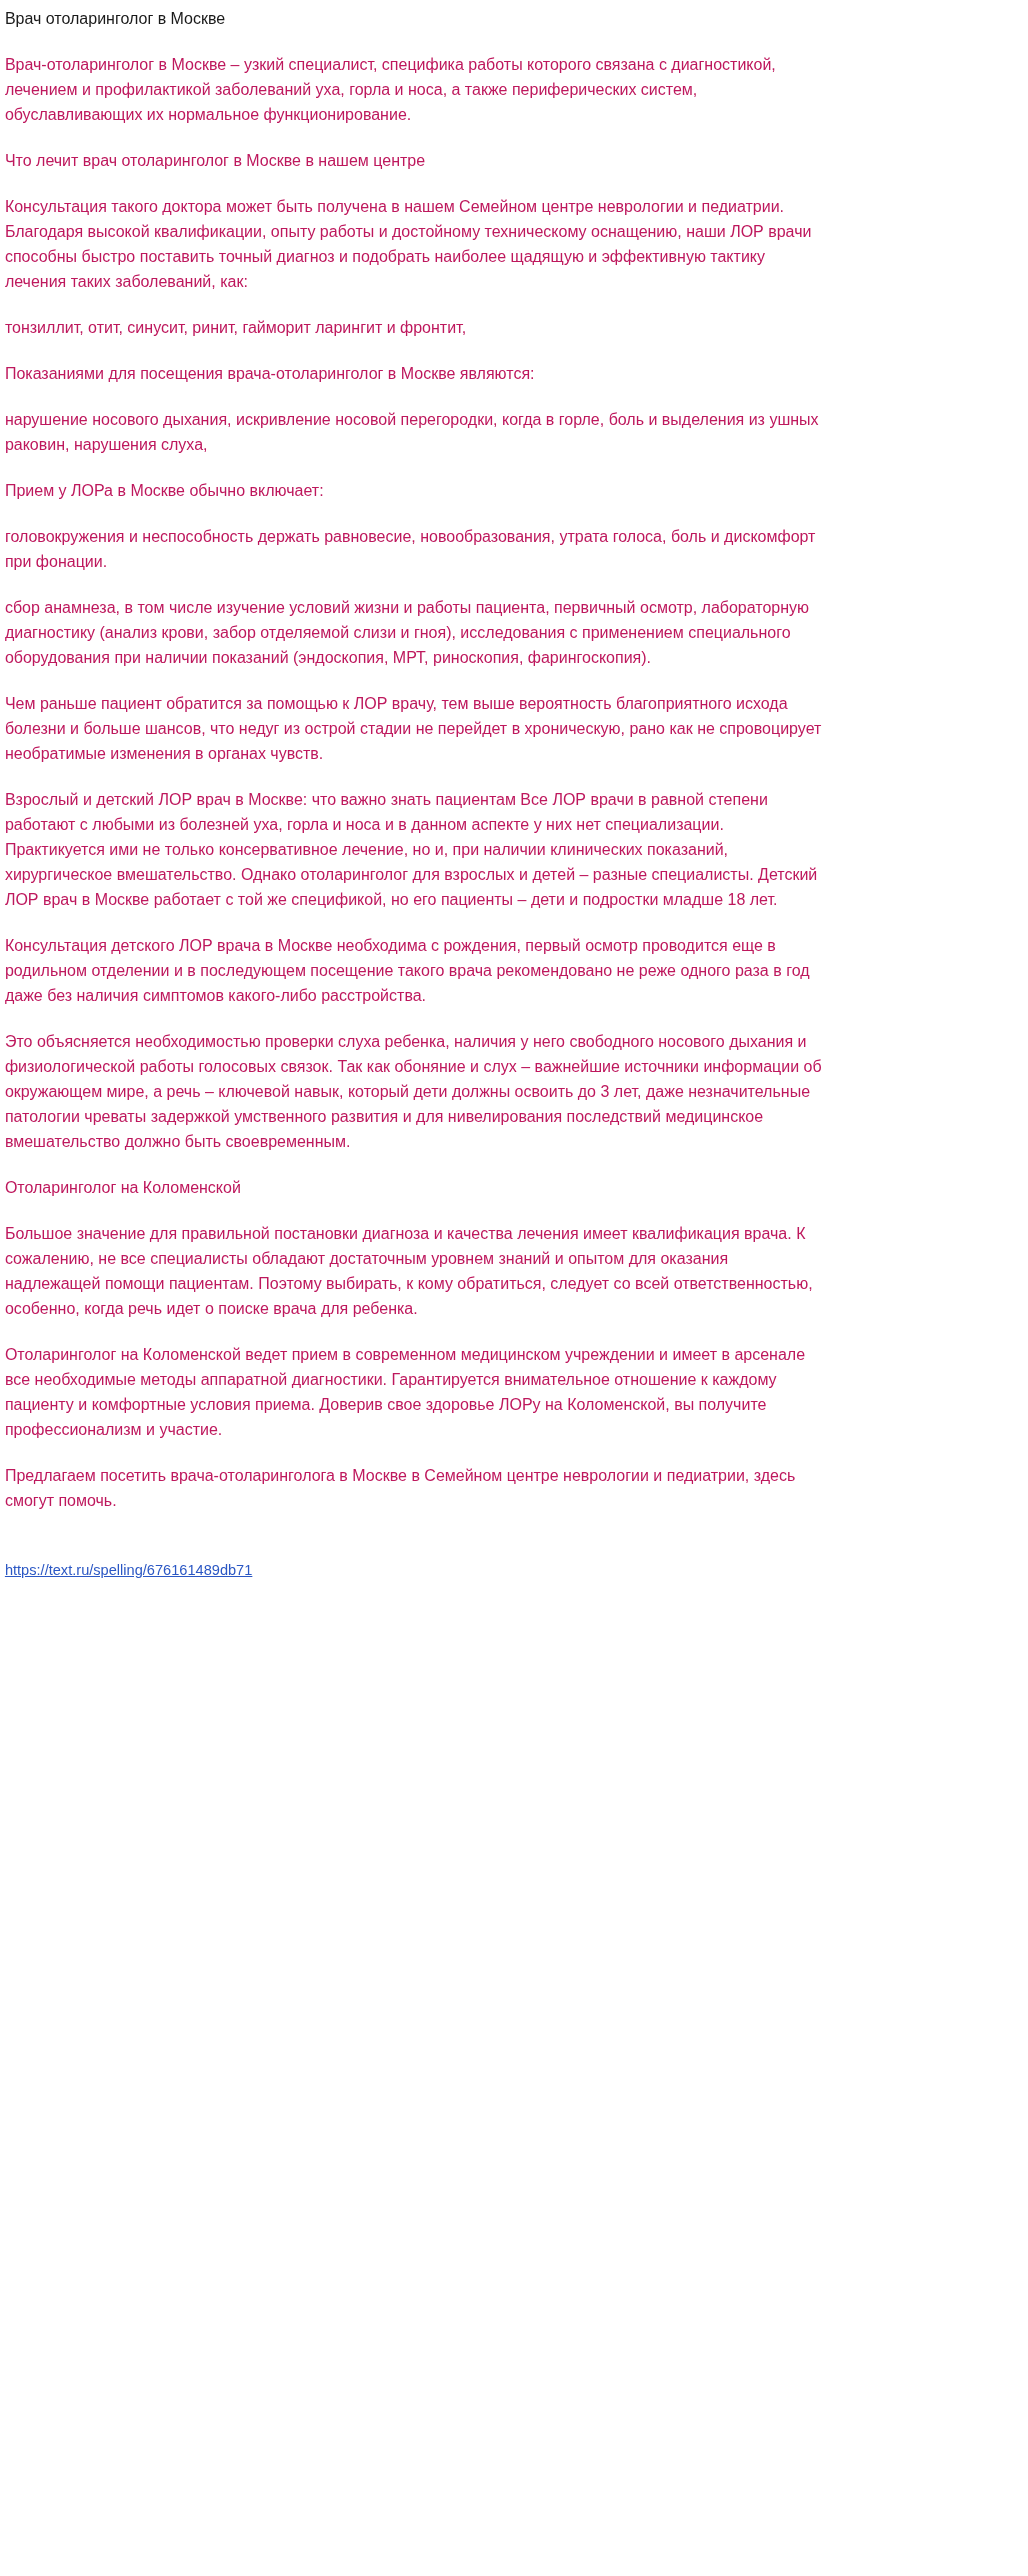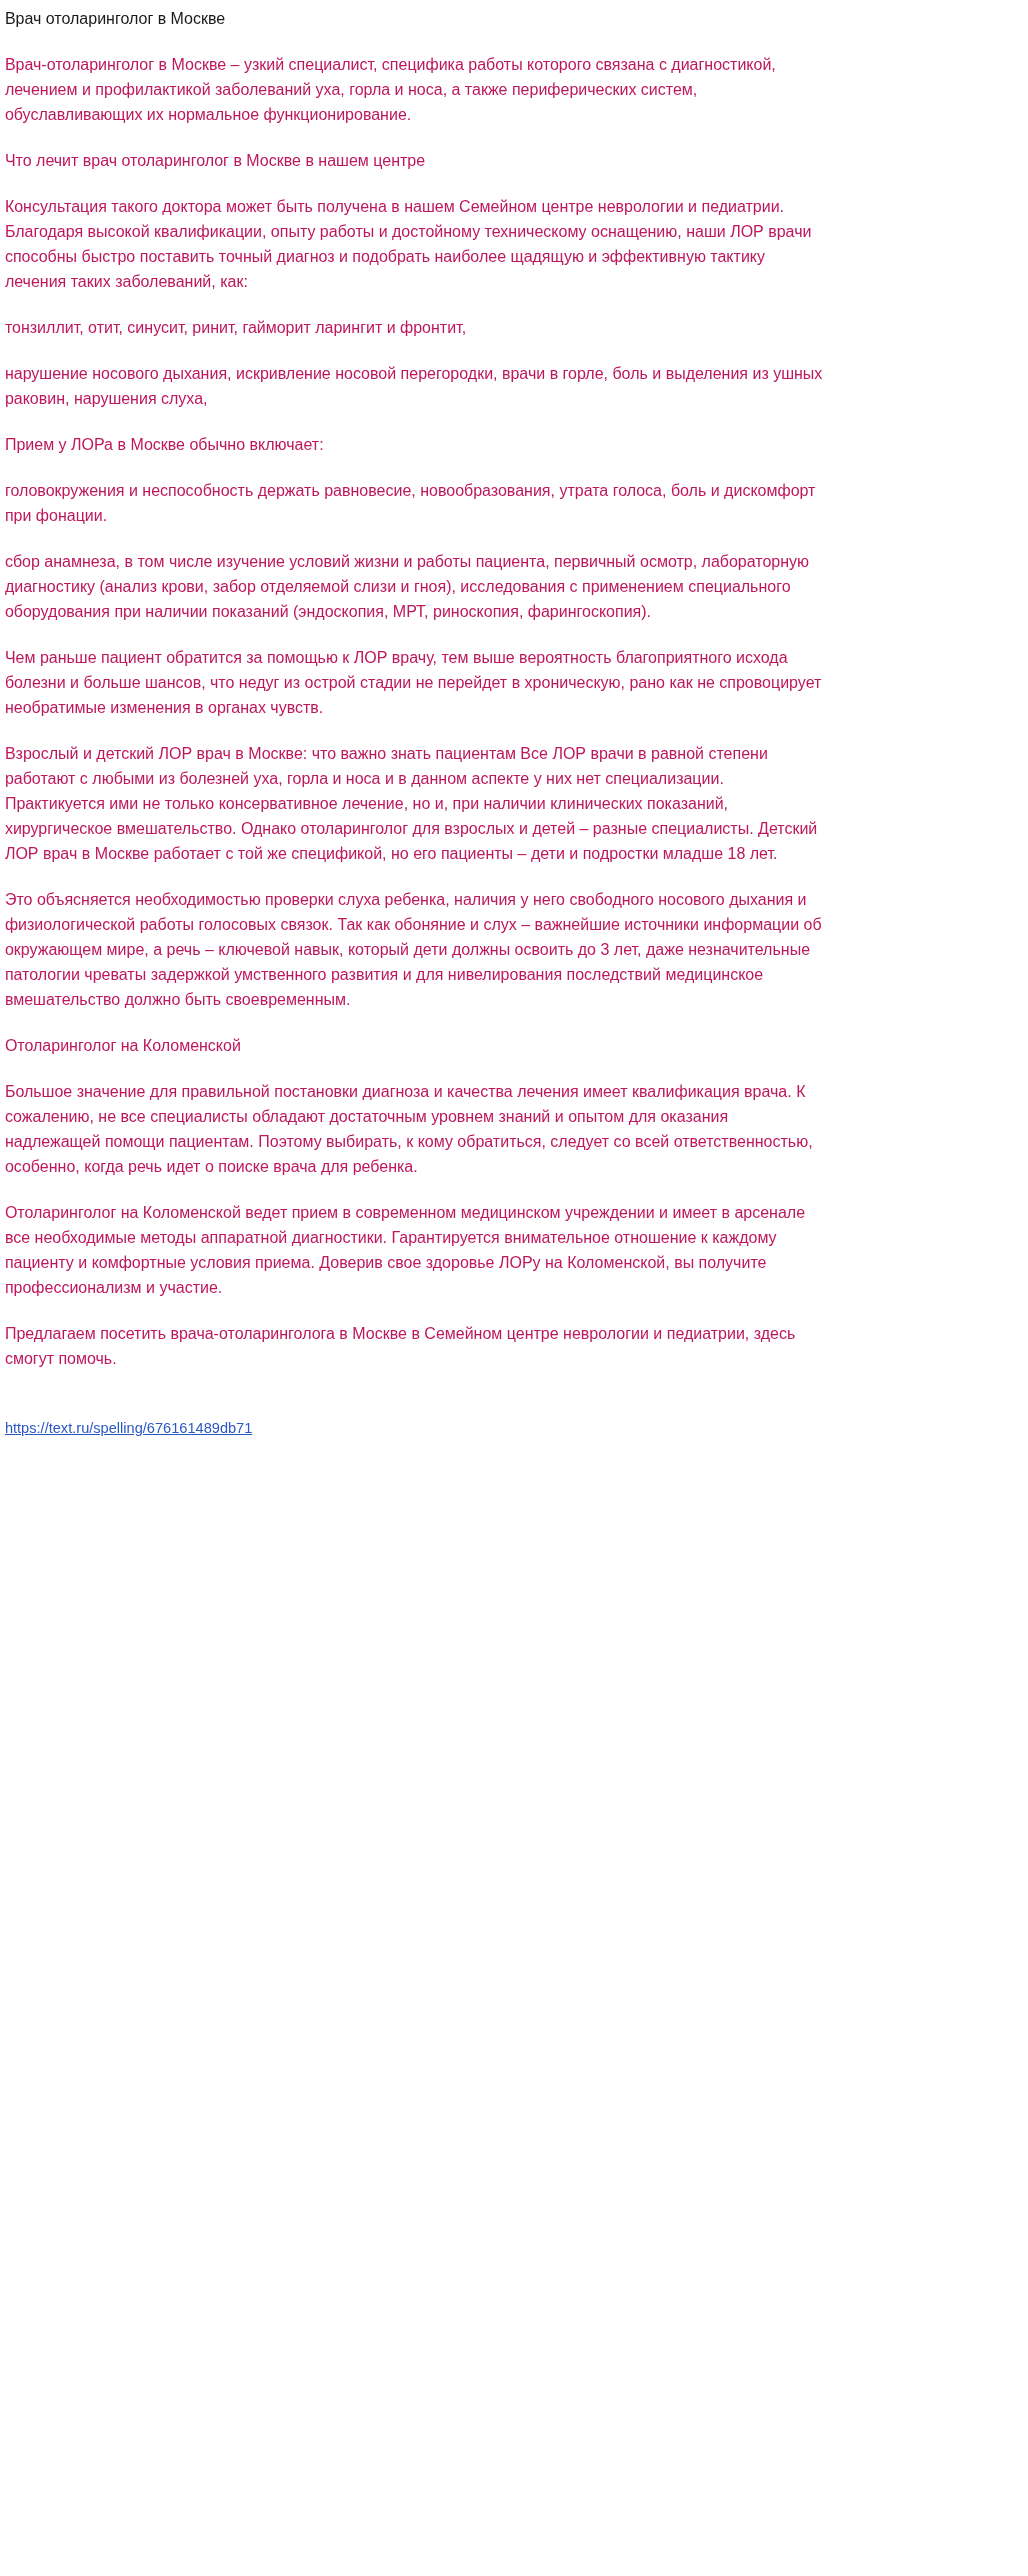--- a/index.html
+++ b/index.html
@@ -54,26 +54,28 @@
 
 <div class="page">
   <div class="doc">
 
     <h1 class="heading">Врач отоларинголог в Москве</h1>
 
     <p class="para">Врач-отоларинголог в Москве – узкий специалист, специфика работы которого связана с диагностикой, лечением и профилактикой заболеваний уха, горла и носа, а также периферических систем, обуславливающих их нормальное функционирование.</p>
     <p class="para">Что лечит врач отоларинголог в Москве в нашем центре</p>
     <p class="para">Консультация такого доктора может быть получена в нашем Семейном центре неврологии и педиатрии. Благодаря высокой квалификации, опыту работы и достойному техническому оснащению, наши ЛОР врачи способны быстро поставить точный диагноз и подобрать наиболее щадящую и эффективную тактику лечения таких заболеваний, как:</p>
     <p class="para">тонзиллит, отит, синусит, ринит, гайморит ларингит и фронтит,</p>
-    <p class="para">нарушение носового дыхания, искривление носовой перегородки, врачи в горле, боль и выделения из ушных раковин, нарушения слуха,</p>
+    <p class="para">Показаниями для посещения врача-отоларинголог в Москве являются:</p>
+    <p class="para">нарушение носового дыхания, искривление носовой перегородки, когда в горле, боль и выделения из ушных раковин, нарушения слуха,</p>
     <p class="para">Прием у ЛОРа в Москве обычно включает:</p>
     <p class="para">головокружения и неспособность держать равновесие, новообразования, утрата голоса, боль и дискомфорт при фонации.</p>
     <p class="para">сбор анамнеза, в том числе изучение условий жизни и работы пациента, первичный осмотр, лабораторную диагностику (анализ крови, забор отделяемой слизи и гноя), исследования с применением специального оборудования при наличии показаний (эндоскопия, МРТ, риноскопия, фарингоскопия).</p>
     <p class="para">Чем раньше пациент обратится за помощью к ЛОР врачу, тем выше вероятность благоприятного исхода болезни и больше шансов, что недуг из острой стадии не перейдет в хроническую, рано как не спровоцирует необратимые изменения в органах чувств.</p>
     <p class="para">Взрослый и детский ЛОР врач в Москве: что важно знать пациентам Все ЛОР врачи в равной степени работают с любыми из болезней уха, горла и носа и в данном аспекте у них нет специализации. Практикуется ими не только консервативное лечение, но и, при наличии клинических показаний, хирургическое вмешательство. Однако отоларинголог для взрослых и детей – разные специалисты. Детский ЛОР врач в Москве работает с той же спецификой, но его пациенты – дети и подростки младше 18 лет.</p>
+    <p class="para">Консультация детского ЛОР врача в Москве необходима с рождения, первый осмотр проводится еще в родильном отделении и в последующем посещение такого врача рекомендовано не реже одного раза в год даже без наличия симптомов какого-либо расстройства.</p>
     <p class="para">Это объясняется необходимостью проверки слуха ребенка, наличия у него свободного носового дыхания и физиологической работы голосовых связок. Так как обоняние и слух – важнейшие источники информации об окружающем мире, а речь – ключевой навык, который дети должны освоить до 3 лет, даже незначительные патологии чреваты задержкой умственного развития и для нивелирования последствий медицинское вмешательство должно быть своевременным.</p>
     <p class="para">Отоларинголог на Коломенской</p>
     <p class="para">Большое значение для правильной постановки диагноза и качества лечения имеет квалификация врача. К сожалению, не все специалисты обладают достаточным уровнем знаний и опытом для оказания надлежащей помощи пациентам. Поэтому выбирать, к кому обратиться, следует со всей ответственностью, особенно, когда речь идет о поиске врача для ребенка.</p>
     <p class="para">Отоларинголог на Коломенской ведет прием в современном медицинском учреждении и имеет в арсенале все необходимые методы аппаратной диагностики. Гарантируется внимательное отношение к каждому пациенту и комфортные условия приема. Доверив свое здоровье ЛОРу на Коломенской, вы получите профессионализм и участие.</p>
     <p class="para">Предлагаем посетить врача-отоларинголога в Москве в Семейном центре неврологии и педиатрии, здесь смогут помочь.</p>
 
     <a class="source-link" href="#" style="color: rgb(43, 87, 196);">https://text.ru/spelling/676161489db71</a>
 
   </div>
 </div>

